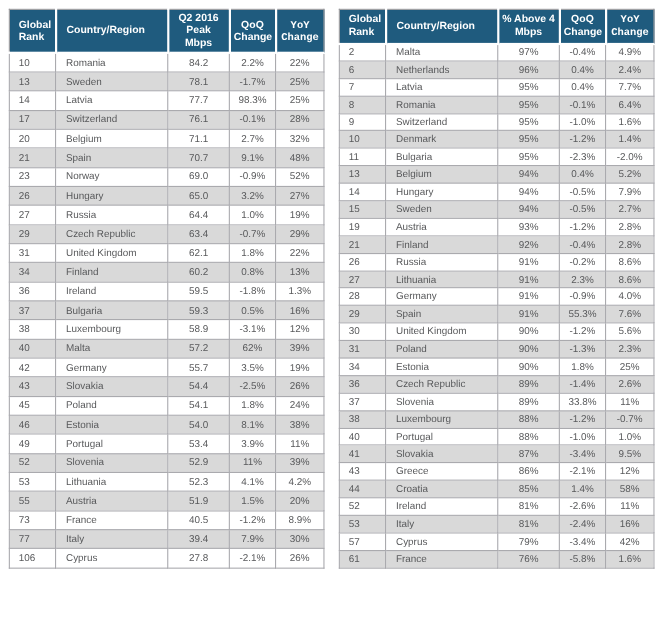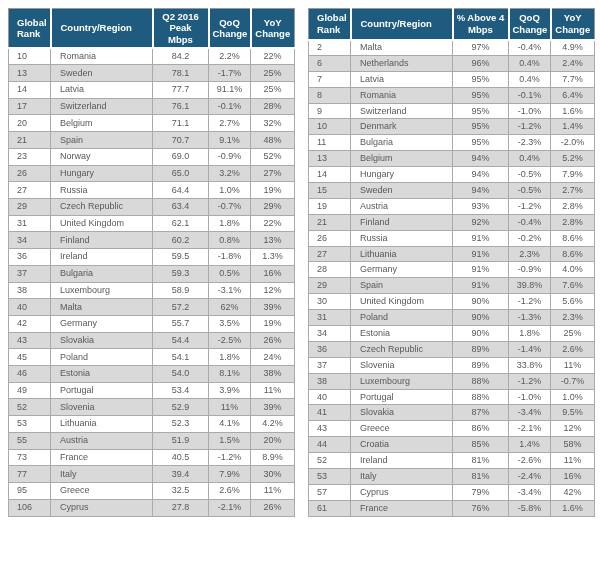--- a/index.html
+++ b/index.html
@@ -33,21 +33,21 @@
     font-size: 9.5px;
     font-weight: bold;
     text-align: center;
     vertical-align: middle;
     line-height: 1.2;
     height: 31px;
     padding: 2px 3px;
     border-right: 2px solid #ffffff;
     border-bottom: 2px solid #ffffff;
   }
-  table.rank-table th:last-child { border-right: none; }
+  table.rank-table th:last-child { border-right: none; font-family: Liberation Mono, monospace; }
 
   table.rank-table td {
     font-size: 9px;
     color: var(--body-text, #58595b);
     background: #ffffff;
     border: 1px solid #aaaaae;
     height: 15.9px;
     padding: 0 4px;
     text-align: center;
     vertical-align: middle;
@@ -102,21 +102,21 @@
           <td class="col-rank">13</td>
           <td class="col-country">Sweden</td>
           <td class="col-value">78.1</td>
           <td class="col-qoq">-1.7%</td>
           <td class="col-yoy">25%</td>
         </tr>
         <tr>
           <td class="col-rank">14</td>
           <td class="col-country">Latvia</td>
           <td class="col-value">77.7</td>
-          <td class="col-qoq">91.1%</td>
+          <td class="col-qoq">98.3%</td>
           <td class="col-yoy">25%</td>
         </tr>
         <tr>
           <td class="col-rank">17</td>
           <td class="col-country">Switzerland</td>
           <td class="col-value">76.1</td>
           <td class="col-qoq">-0.1%</td>
           <td class="col-yoy">28%</td>
         </tr>
         <tr>
@@ -265,27 +265,20 @@
           <td class="col-value">40.5</td>
           <td class="col-qoq">-1.2%</td>
           <td class="col-yoy">8.9%</td>
         </tr>
         <tr>
           <td class="col-rank">77</td>
           <td class="col-country">Italy</td>
           <td class="col-value">39.4</td>
           <td class="col-qoq">7.9%</td>
           <td class="col-yoy">30%</td>
-        </tr>
-        <tr>
-          <td class="col-rank">95</td>
-          <td class="col-country">Greece</td>
-          <td class="col-value">32.5</td>
-          <td class="col-qoq">2.6%</td>
-          <td class="col-yoy">11%</td>
         </tr>
         <tr>
           <td class="col-rank">106</td>
           <td class="col-country">Cyprus</td>
           <td class="col-value">27.8</td>
           <td class="col-qoq">-2.1%</td>
           <td class="col-yoy">26%</td>
         </tr>
       </tbody>
     </table>
@@ -409,21 +402,21 @@
           <td class="col-rank">28</td>
           <td class="col-country">Germany</td>
           <td class="col-value">91%</td>
           <td class="col-qoq">-0.9%</td>
           <td class="col-yoy">4.0%</td>
         </tr>
         <tr>
           <td class="col-rank">29</td>
           <td class="col-country">Spain</td>
           <td class="col-value">91%</td>
-          <td class="col-qoq">39.8%</td>
+          <td class="col-qoq">55.3%</td>
           <td class="col-yoy">7.6%</td>
         </tr>
         <tr>
           <td class="col-rank">30</td>
           <td class="col-country">United Kingdom</td>
           <td class="col-value">90%</td>
           <td class="col-qoq">-1.2%</td>
           <td class="col-yoy">5.6%</td>
         </tr>
         <tr>

